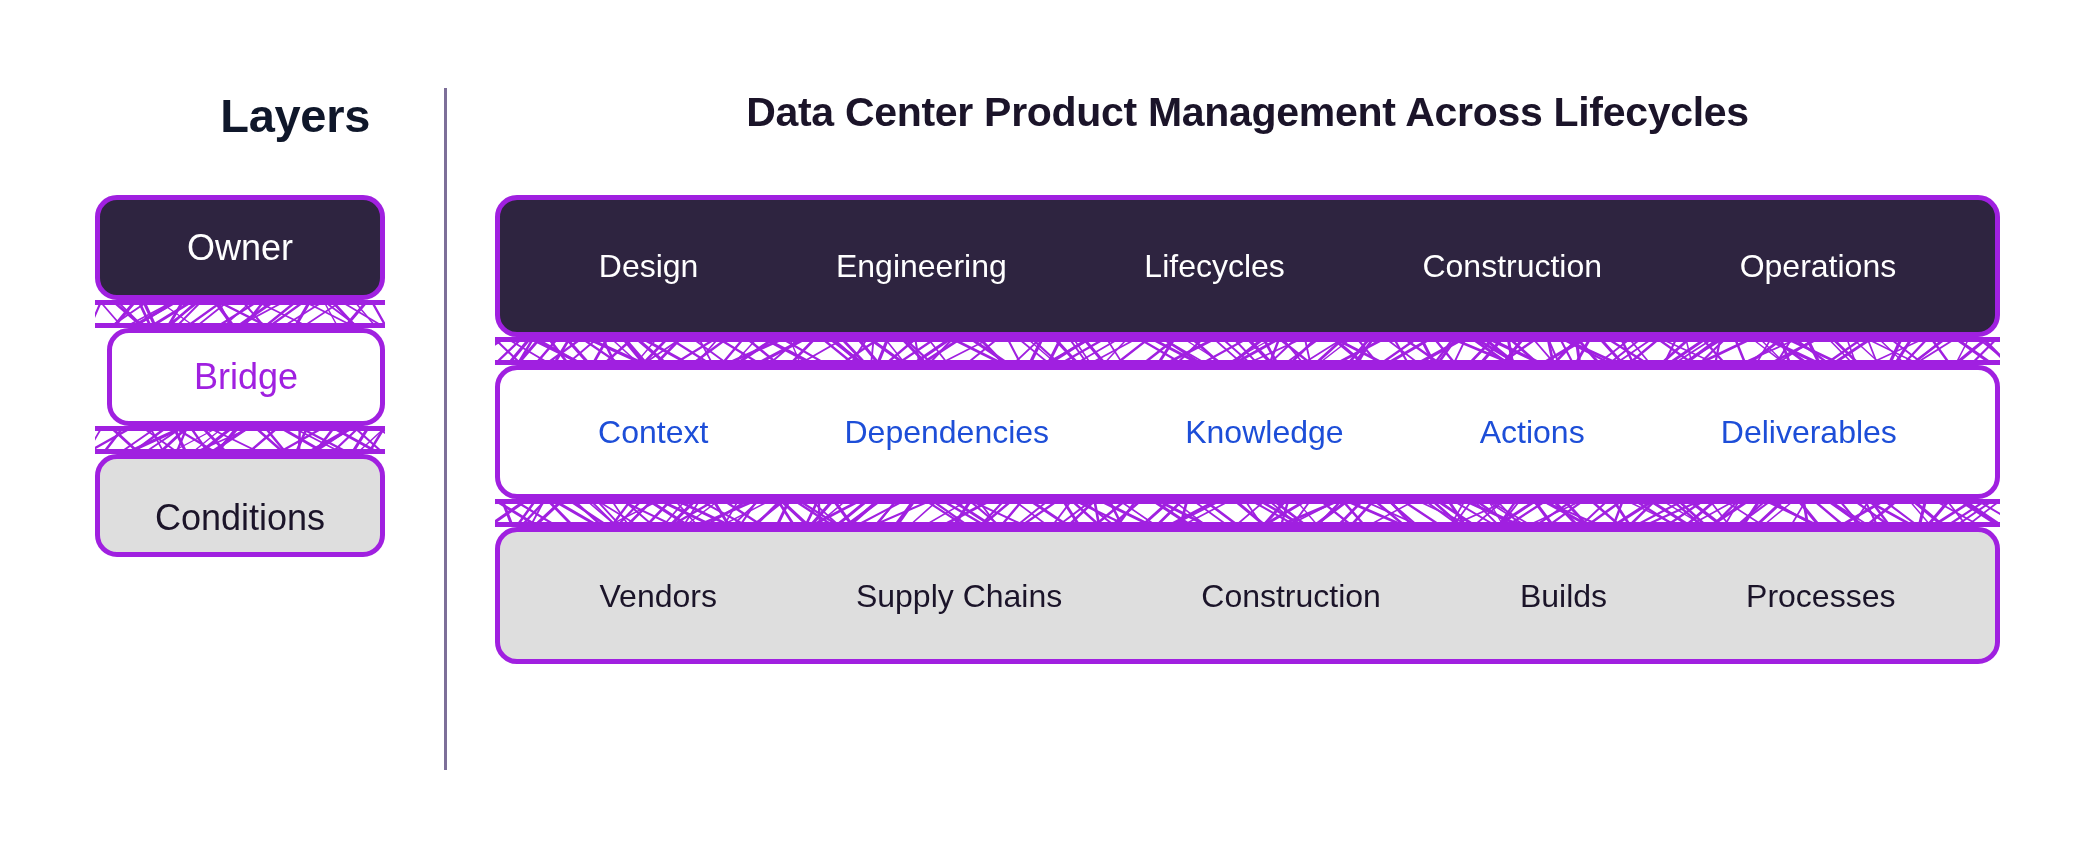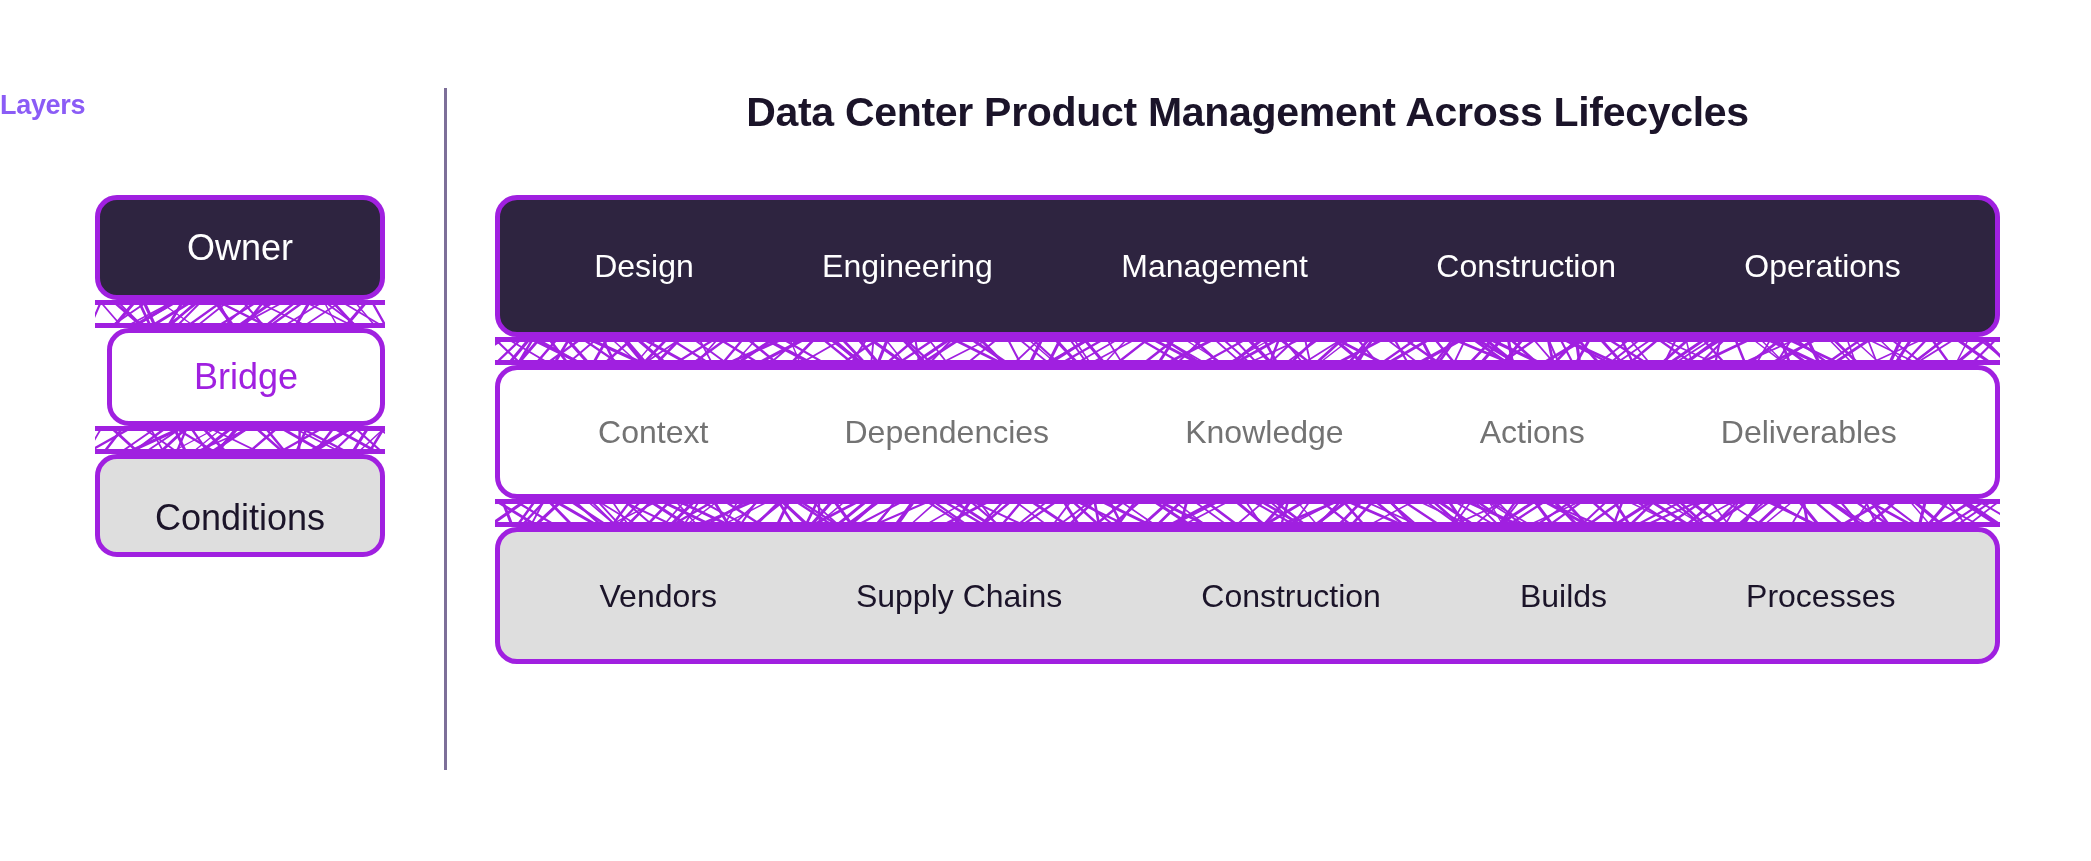--- a/index.html
+++ b/index.html
@@ -29,24 +29,24 @@
     flex: 0 0 425px;
     position: relative;
     height: 861px;
     box-sizing: border-box;
   }
   .col-heading {
     position: absolute;
     left: 0;
     top: 92px;
     width: 370px;
-    text-align: left;
-    font-size: 27px;
+    text-align: right;
+    font-size: 47px;
     font-weight: 700;
-    color: #8b5cf6;
+    color: #0f172a;
     letter-spacing: -0.3px;
     line-height: 1;
   }
 
   .left-stack {
     position: absolute;
     left: 95px;
     top: 195px;
     width: 290px;
   }
@@ -118,21 +118,21 @@
   .right-stack .row-bridge { height: 134px; }
   .right-stack .row-cond   { height: 137px; }
 
   .cell {
     font-size: 32px;
     font-weight: 400;
     white-space: nowrap;
     line-height: 1;
   }
   .row-owner .cell  { color: #ffffff; }
-  .row-bridge .cell { color: #737373; text-align: right; }
+  .row-bridge .cell { color: #1d4ed8; text-align: right; }
   .row-cond .cell   { color: #1b1429; }
 
   .left-label {
     font-size: 36px;
     line-height: 1;
     white-space: nowrap;
   }
   .row-owner  .left-label { color: #ffffff; }
   .row-bridge .left-label { color: #a020e0; }
   .row-cond   .left-label { color: #1b1429; margin-top: 24px; }
@@ -277,21 +277,21 @@
   <div class="divider"></div>
 
   <div class="right-col">
     <div class="panel-title">Data Center Product Management Across Lifecycles</div>
 
     <div class="right-stack">
 
       <div class="row-box row-owner">
         <span class="cell">Design</span>
         <span class="cell">Engineering</span>
-        <span class="cell">Management</span>
+        <span class="cell">Lifecycles</span>
         <span class="cell">Construction</span>
         <span class="cell">Operations</span>
       </div>
 
       <div class="weave">
           <svg viewBox="0 0 1505 36" preserveAspectRatio="none">
             <line x1="0.4" y1="6.5" x2="24.4" y2="29.5" stroke="#a020e0" stroke-width="2.17" stroke-linecap="round"></line>
             <line x1="7.5" y1="6.5" x2="-31.4" y2="29.5" stroke="#a020e0" stroke-width="3.08" stroke-linecap="round"></line>
             <line x1="13.7" y1="6.5" x2="52.5" y2="29.5" stroke="#a020e0" stroke-width="2.00" stroke-linecap="round"></line>
             <line x1="25.6" y1="6.5" x2="1.6" y2="29.5" stroke="#a020e0" stroke-width="2.39" stroke-linecap="round"></line>

